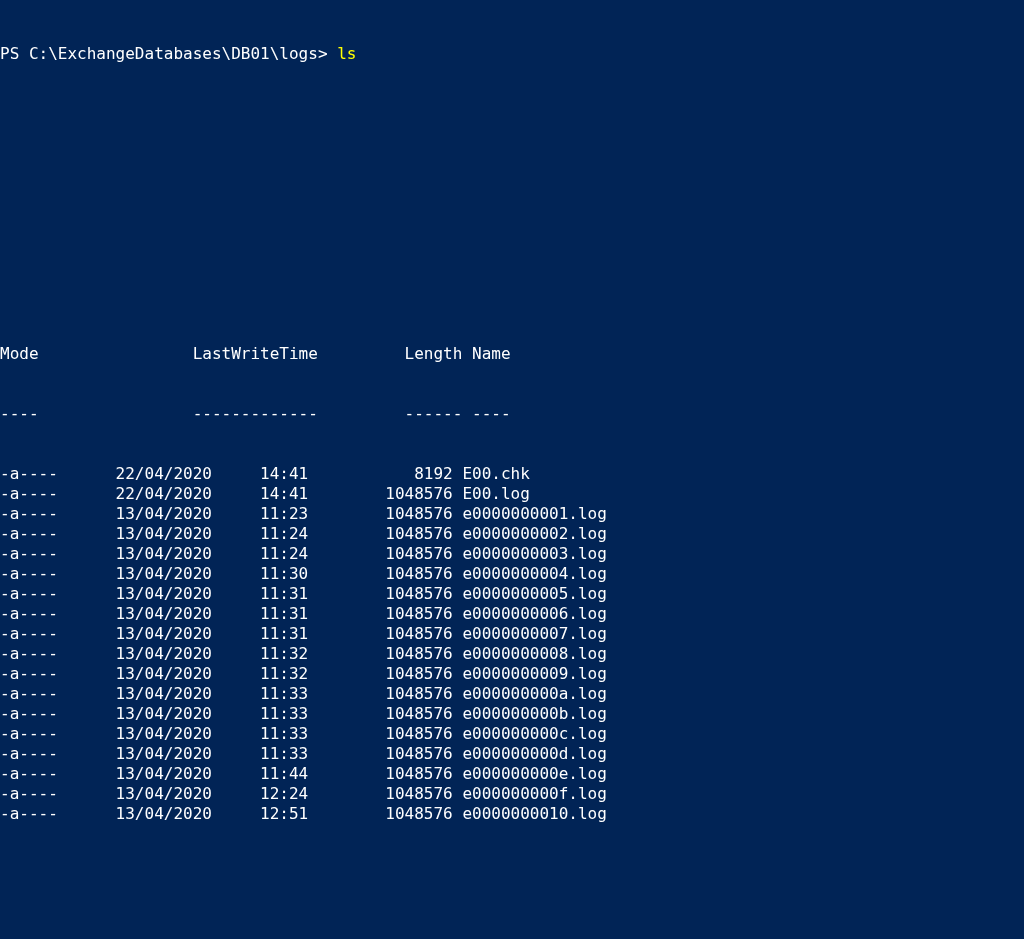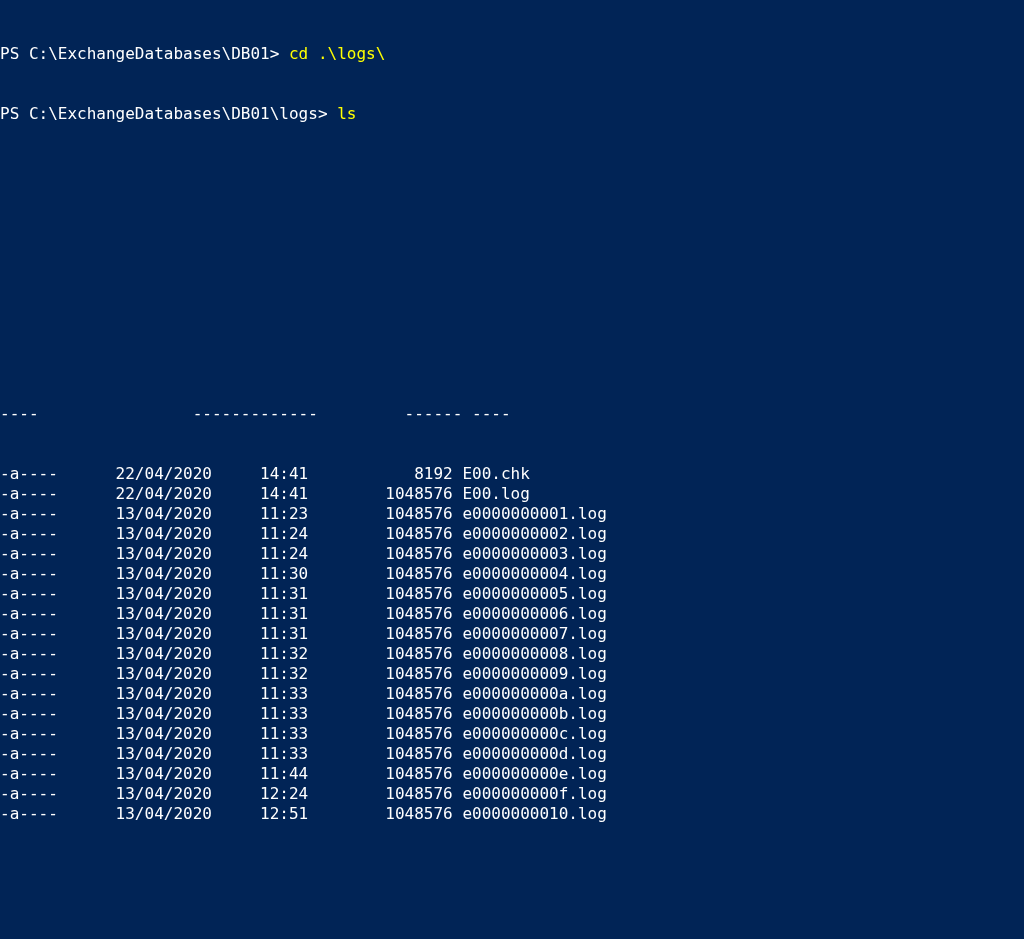--- a/index.html
+++ b/index.html
@@ -31,21 +31,21 @@
       height: 20px;
     }
     .blank {
       height: 20px;
     }
   </style>
 </head>
 <body>
 
 <div class="terminal">
-  <div class="line"><span class="prompt-prefix">PS C:\ExchangeDatabases\DB01&gt; </span><span class="command">cd .\logs\</span></div>
   <div class="line"><span class="prompt-prefix">PS C:\ExchangeDatabases\DB01\logs&gt; </span><span class="command">ls</span></div>
   <div class="blank"></div>
   <div class="blank"></div>
   <div class="blank"></div>
   <div class="blank"></div>
+  <div class="line">Mode                LastWriteTime         Length Name</div>
   <div class="line">----                -------------         ------ ----</div>
   <div id="file-rows"><div class="line">-a----      22/04/2020     14:41           8192 E00.chk</div><div class="line">-a----      22/04/2020     14:41        1048576 E00.log</div><div class="line">-a----      13/04/2020     11:23        1048576 e0000000001.log</div><div class="line">-a----      13/04/2020     11:24        1048576 e0000000002.log</div><div class="line">-a----      13/04/2020     11:24        1048576 e0000000003.log</div><div class="line">-a----      13/04/2020     11:30        1048576 e0000000004.log</div><div class="line">-a----      13/04/2020     11:31        1048576 e0000000005.log</div><div class="line">-a----      13/04/2020     11:31        1048576 e0000000006.log</div><div class="line">-a----      13/04/2020     11:31        1048576 e0000000007.log</div><div class="line">-a----      13/04/2020     11:32        1048576 e0000000008.log</div><div class="line">-a----      13/04/2020     11:32        1048576 e0000000009.log</div><div class="line">-a----      13/04/2020     11:33        1048576 e000000000a.log</div><div class="line">-a----      13/04/2020     11:33        1048576 e000000000b.log</div><div class="line">-a----      13/04/2020     11:33        1048576 e000000000c.log</div><div class="line">-a----      13/04/2020     11:33        1048576 e000000000d.log</div><div class="line">-a----      13/04/2020     11:44        1048576 e000000000e.log</div><div class="line">-a----      13/04/2020     12:24        1048576 e000000000f.log</div><div class="line">-a----      13/04/2020     12:51        1048576 e0000000010.log</div></div>
 </div>
 
 </body></html>

